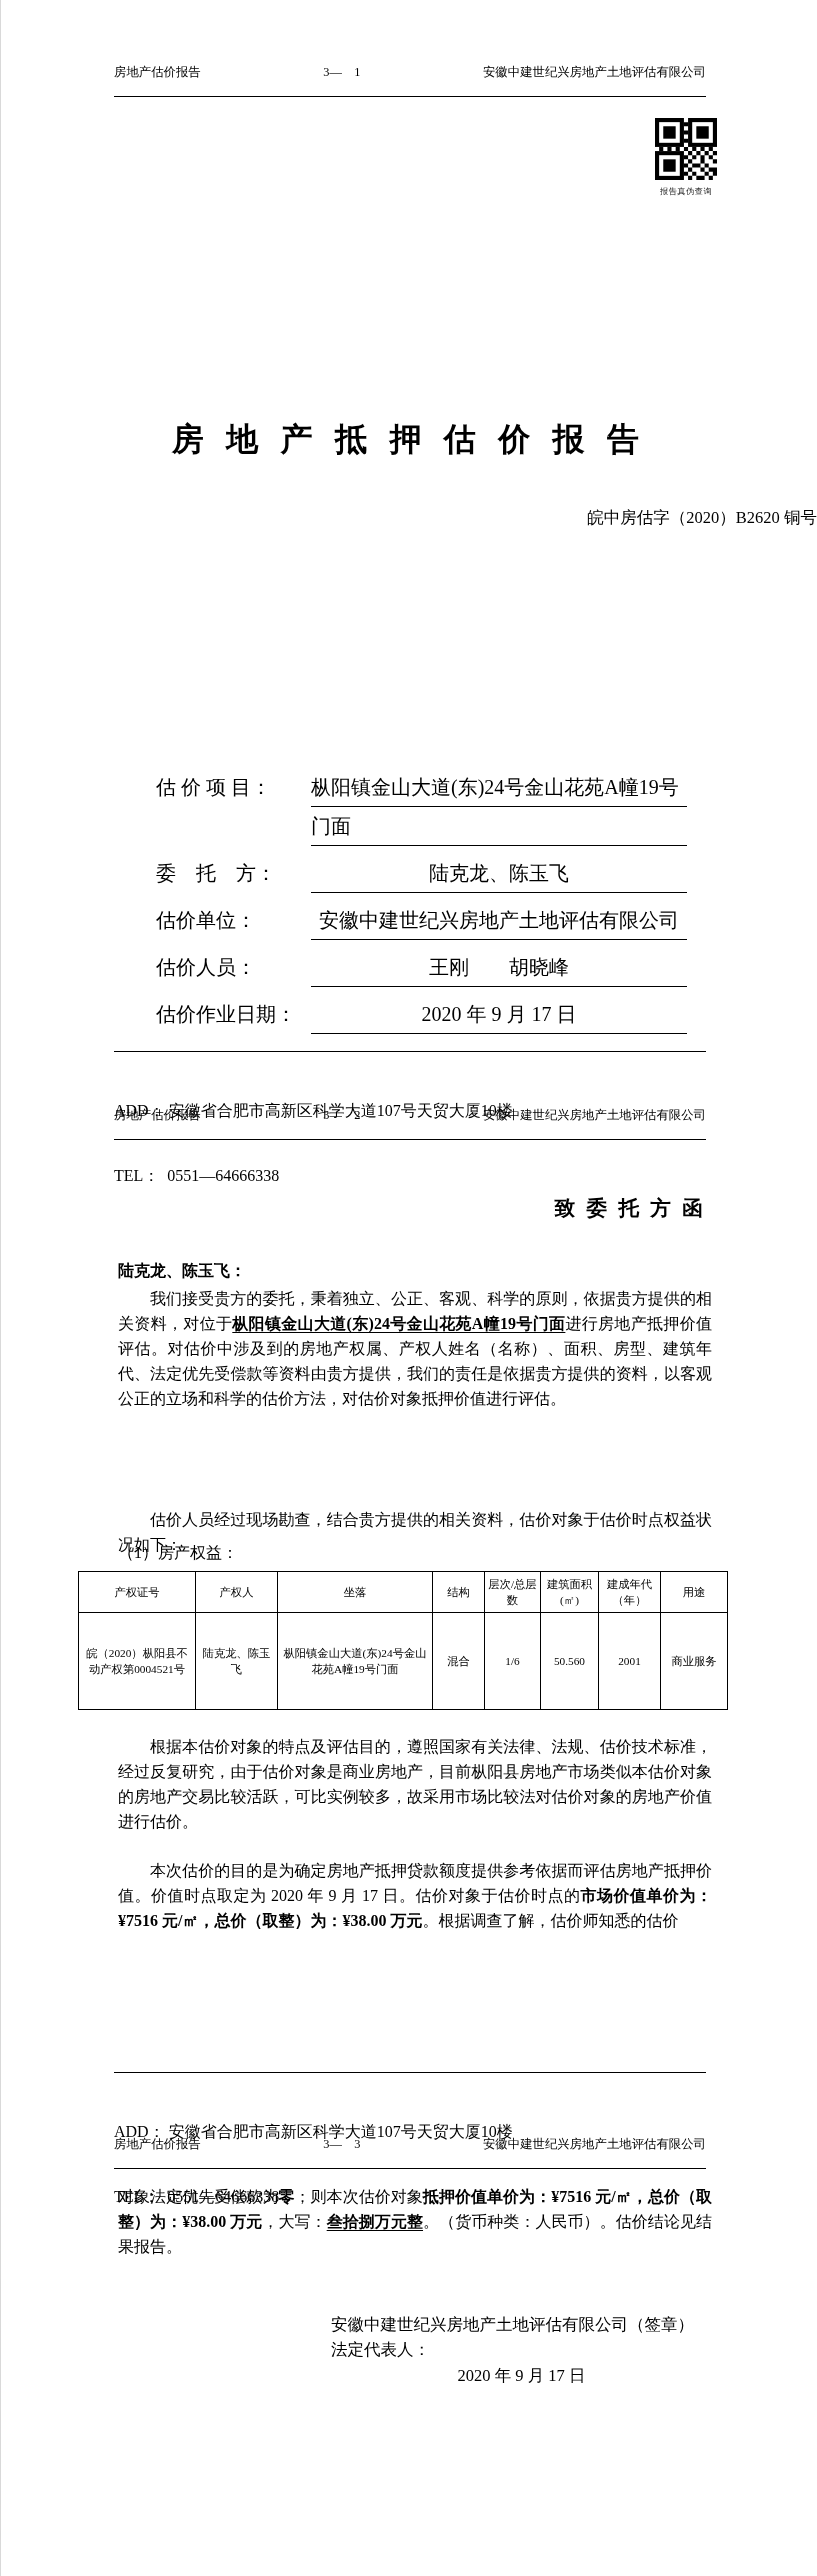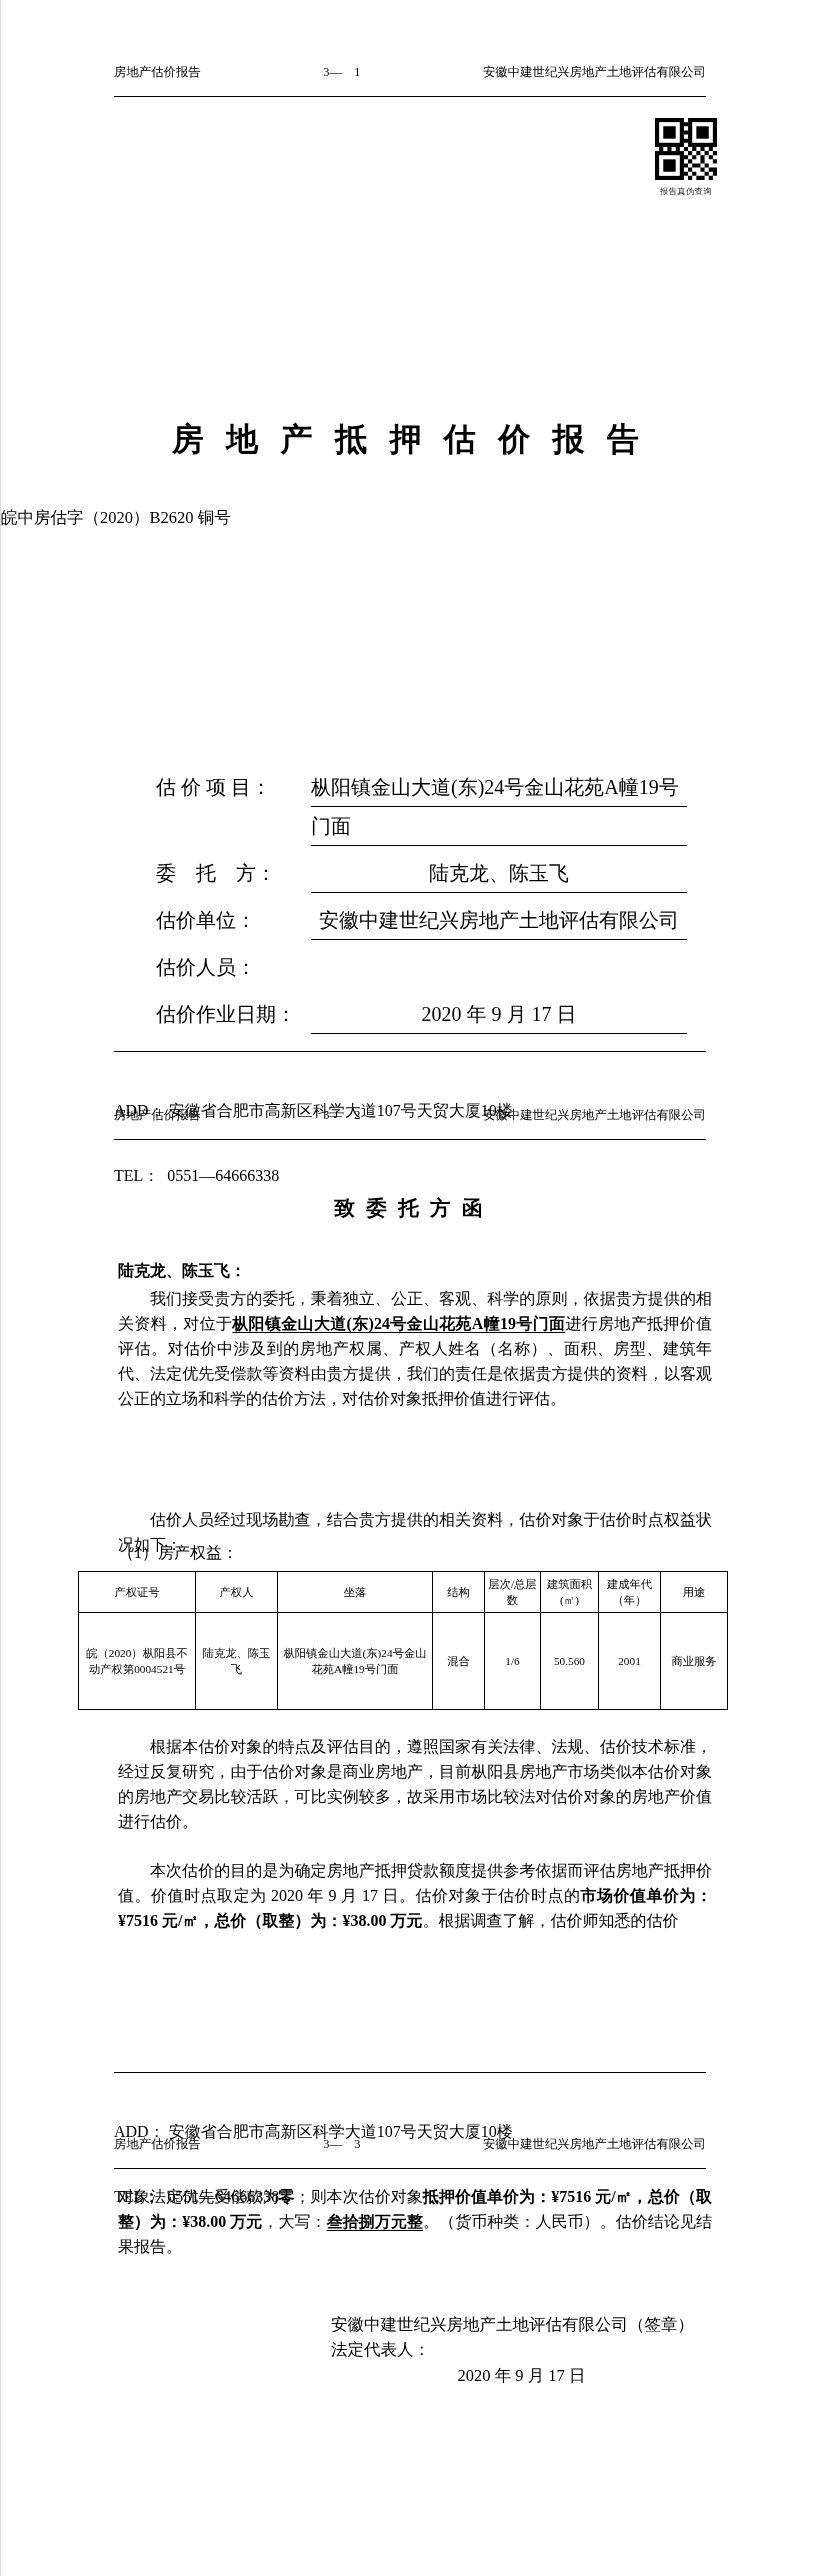--- a/index.html
+++ b/index.html
@@ -31,33 +31,33 @@
   }
   
   .qr-wrap { position:absolute; top:118px; left:653px; width:64px; text-align:center; }
   .qr-svg { display:block; margin:0 auto; }
   .qr-caption { margin-top:6.2px; font-size:8.2px; letter-spacing:0.5px; color:#1a1a1a; }
   
   .title {
     position:absolute; top:418px; left:0; width:100%;
     text-align:center; font-size:32px; font-weight:700; letter-spacing:7.2px;
   }
-  .doc-no { position:absolute; top:507px; left:0; width:100%; text-align:left; font-size:16.5px; }
+  .doc-no { position:absolute; top:507px; left:0; width:100%; text-align:right; font-size:16.5px; }
   .form { position:absolute; top:768px; left:155px; width:531px; font-size:20px; }
   .frow { display:flex; margin-bottom:8px; }
   .flabel { flex:none; width:155px; line-height:39px; white-space:pre; }
   .fvalue {
     flex:1; text-align:center; line-height:39px; white-space:pre-wrap;
     background-image:repeating-linear-gradient(to bottom, transparent 0, transparent 38px, #000 38px, #000 39px);
   }
   .fvalue.left { text-align:left; }
   
   .letter-title {
     position:absolute; left:113px; width:592px;
-    text-align:center; font-size:20.6px; font-weight:700; letter-spacing:3.1px;
+    text-align:right; font-size:20.6px; font-weight:700; letter-spacing:3.1px;
   }
   .para {
     position:absolute; left:117px; width:594px;
     font-size:16px; line-height:25px; text-align:justify;
   }
   .indent { text-indent:32px; }
   .b { font-weight:700; }
   .u { text-decoration:underline; text-underline-offset:3.1px; }
   
   table.rights {
@@ -114,20 +114,21 @@
     <div class="frow">
       <span class="flabel">委　托　方：</span>
       <span class="fvalue">陆克龙、陈玉飞</span>
     </div>
     <div class="frow">
       <span class="flabel">估价单位：</span>
       <span class="fvalue">安徽中建世纪兴房地产土地评估有限公司</span>
     </div>
     <div class="frow">
       <span class="flabel">估价人员：</span>
+      <span class="fvalue">王刚　　胡晓峰</span>
     </div>
     <div class="frow">
       <span class="flabel">估价作业日期：</span>
       <span class="fvalue">2020 年 9 月 17 日</span>
     </div>
   </div>
 
   <div class="ftr" style="top:1051px;">
     <div>ADD： 安徽省合肥市高新区科学大道107号天贸大厦10楼</div>
     <div>TEL：  0551—64666338</div>

